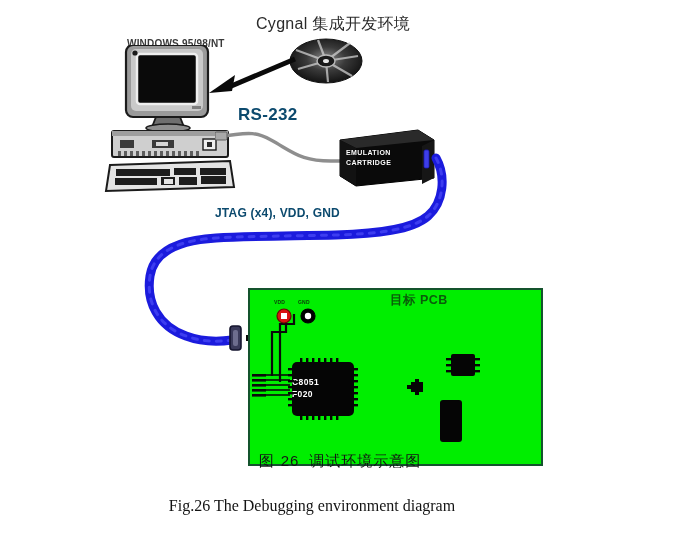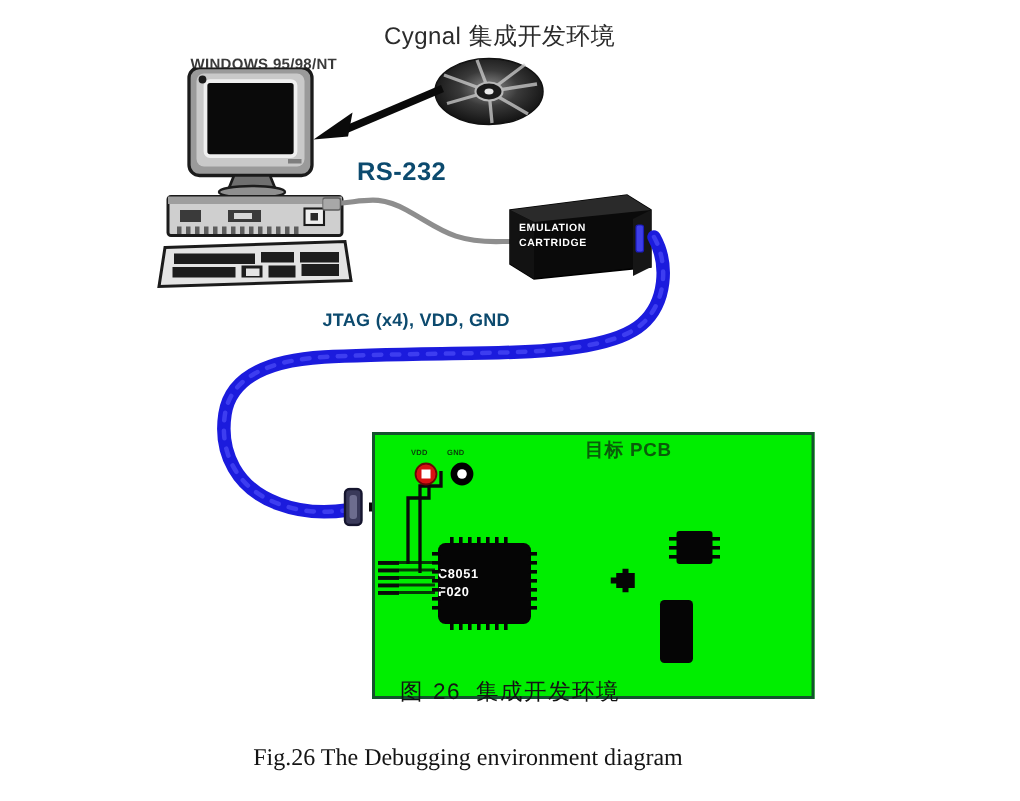--- a/index.html
+++ b/index.html
@@ -318,18 +318,18 @@
         <rect x="0" y="6" width="5" height="4" fill="#050505"></rect>
         <rect x="8" y="0" width="4" height="4" fill="#050505"></rect>
         <rect x="8" y="12" width="4" height="4" fill="#050505"></rect>
       </svg>
     </div>
 
     <div class="chip" id="chip-tall"></div>
   </div>
 
   <div class="lbl" id="caption-cn">
-    <span>图</span><span class="num">26</span><span>集成开发环境</span>
+    <span>图</span><span class="num">26</span><span>调试环境示意图</span>
   </div>
 
   <div class="lbl" id="caption-en">Fig.26 The Debugging environment diagram</div>
 
 </div>
 
 </body></html>

